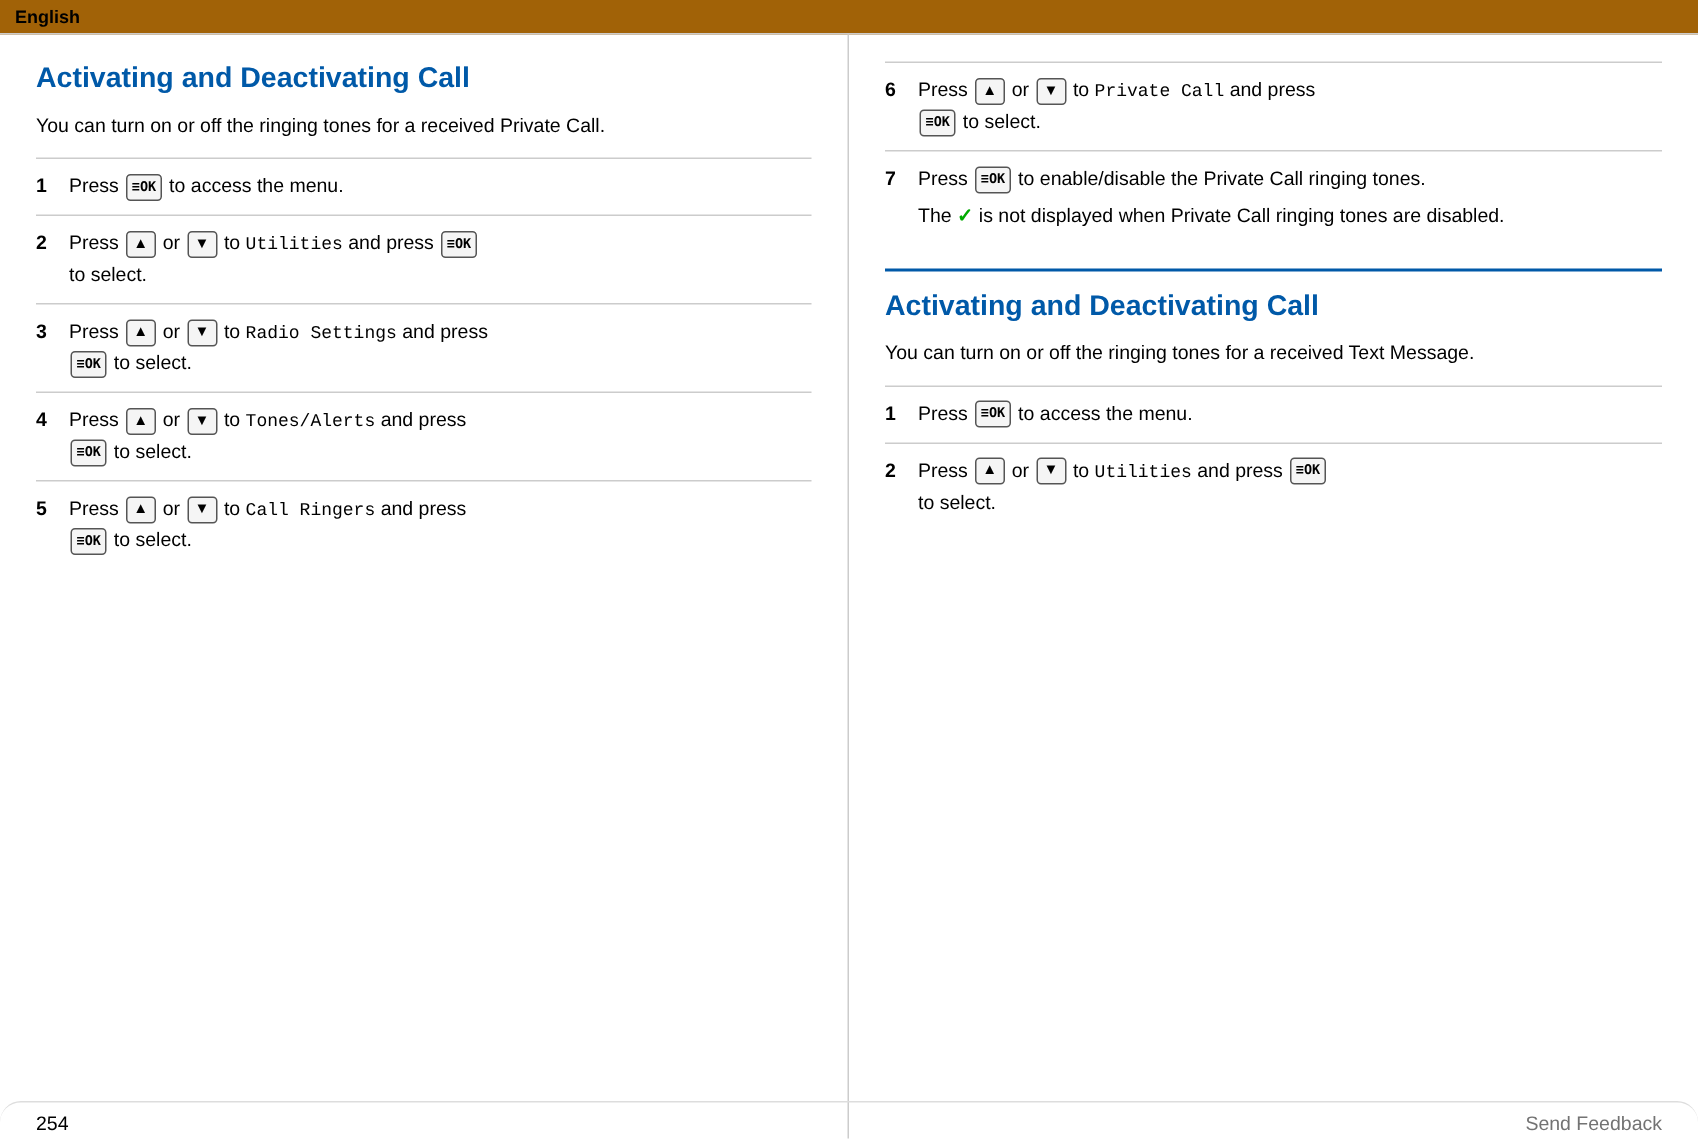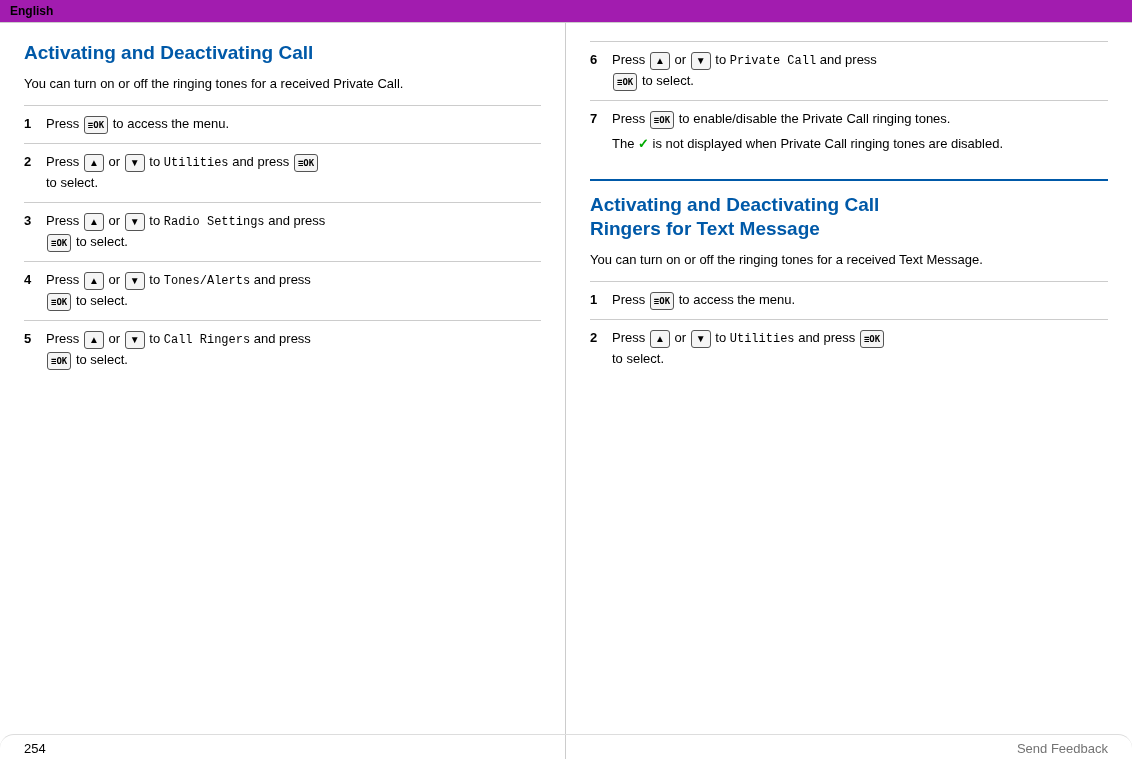--- a/index.html
+++ b/index.html
@@ -6,21 +6,21 @@
     body {
       font-family: Arial, sans-serif;
       font-size: 13px;
       background: #fff;
       color: #000;
       width: 1132px;
       height: 762px;
       overflow: hidden;
     }
     .top-bar {
-      background: #a21caf;
+      background: #a16207;
       padding: 4px 10px;
       font-size: 12px;
       font-weight: bold;
       border-bottom: 1px solid #ccc;
     }
     .page-container {
       display: flex;
       height: calc(762px - 26px);
     }
     .left-col {
@@ -250,21 +250,20 @@
           </div>
         </div>
       </div>
 
     </div>
 
     <hr style="border: none; border-top: 2px solid #0059a8; margin: 16px 0 12px 0;">
 
     <div class="section-title">
       <span>Activating and Deactivating Call</span><br>
-      <span>Ringers for Text Message</span>
     </div>
     <div class="section-desc">You can turn on or off the ringing tones for a received Text Message.</div>
 
     <div class="steps-container">
 
       <div class="step">
         <div class="step-num">1</div>
         <div class="step-content">
           <span>Press </span>
           <span class="btn-ok" style="display: inline-block; border: 1.5px solid rgb(85, 85, 85); border-radius: 3px; padding: 1px 3px; font-size: 9px; font-weight: bold; vertical-align: middle; background: rgb(245, 245, 245); margin: 0px 1px; font-family: monospace; line-height: 14px;">≡OK</span>

